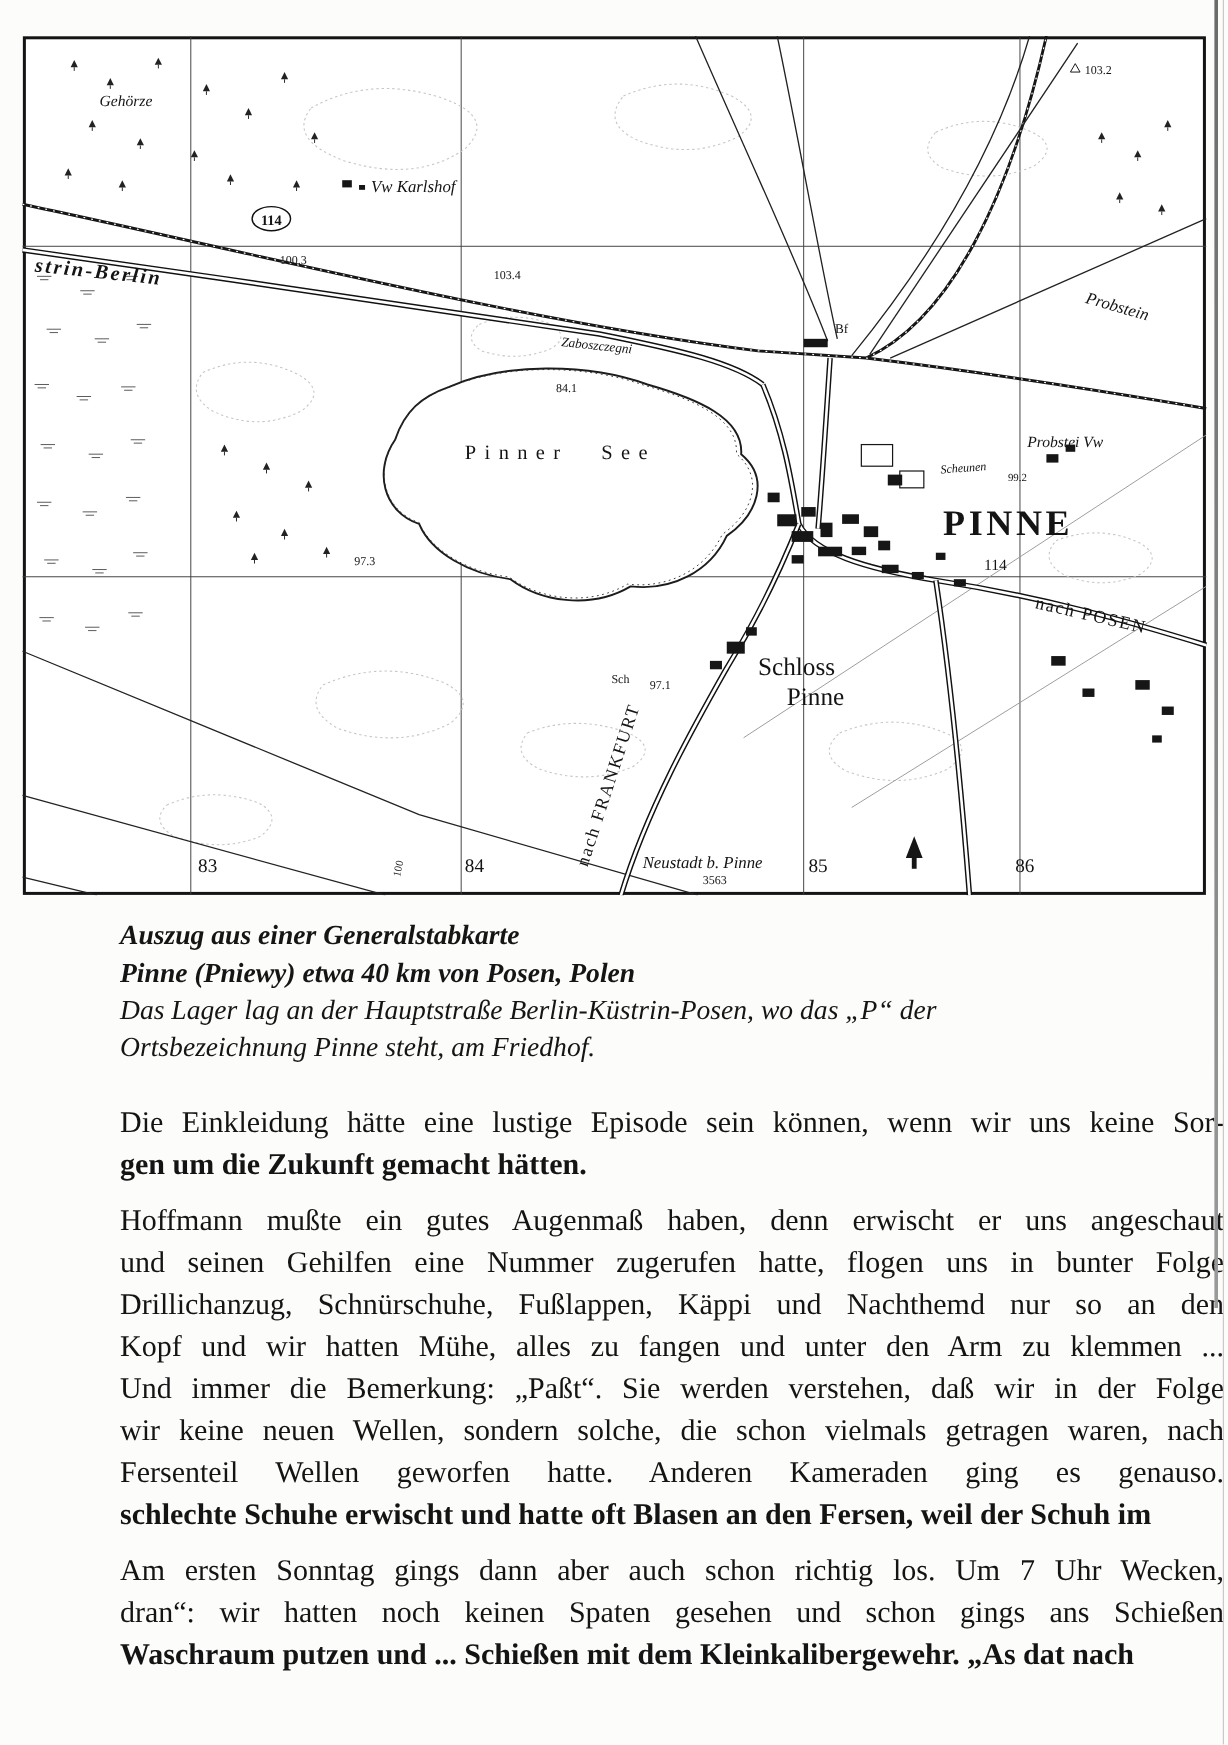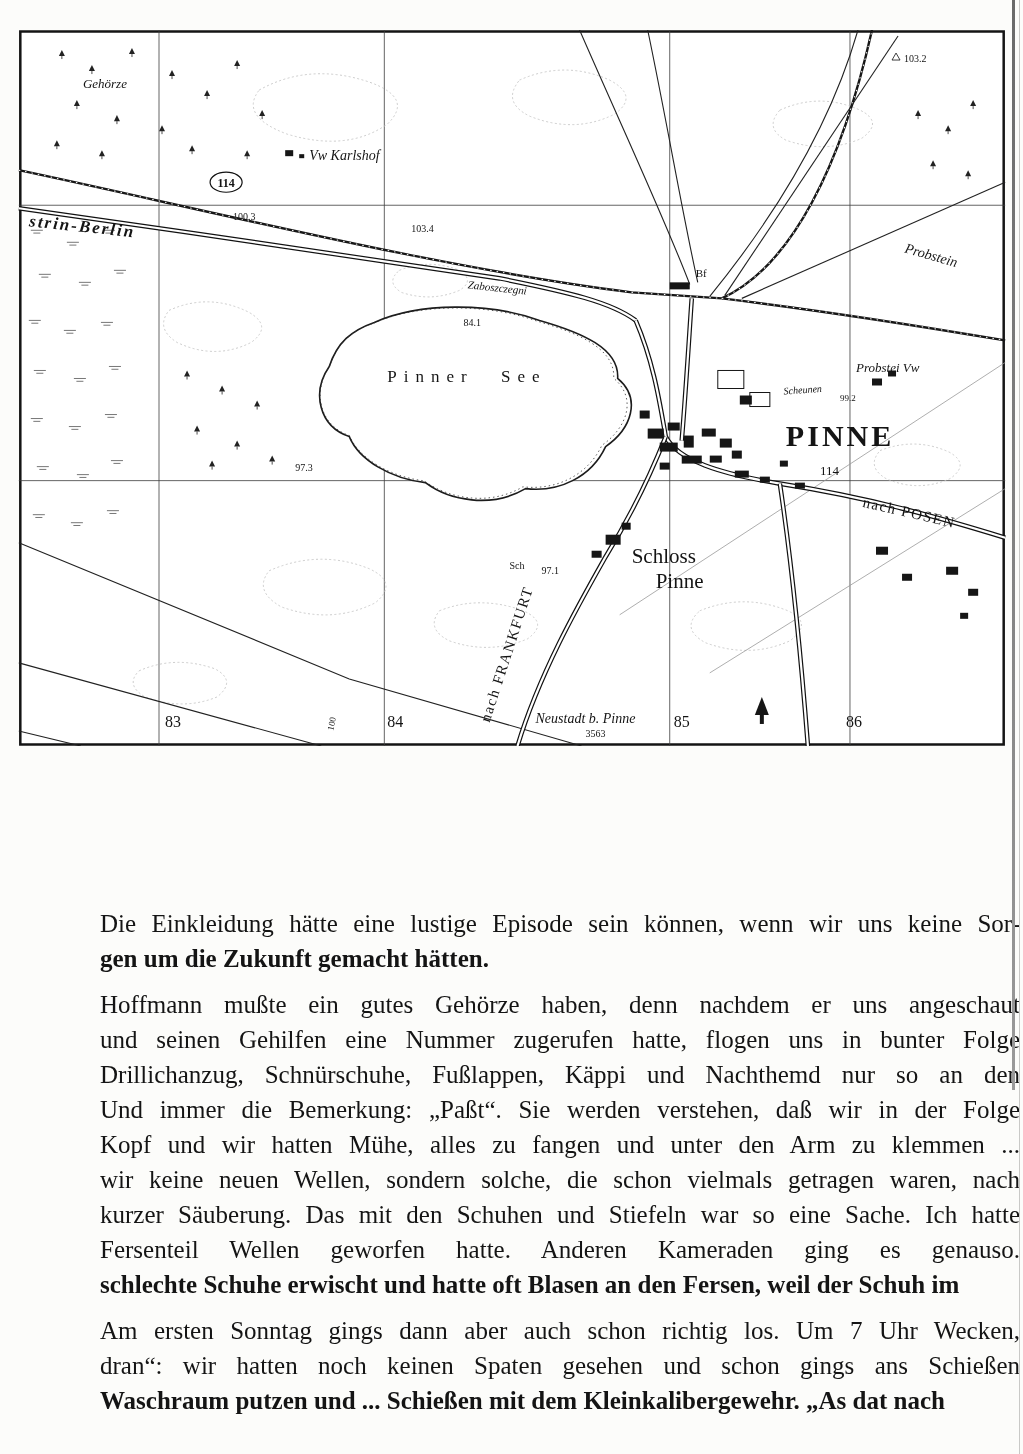--- a/index.html
+++ b/index.html
@@ -22,21 +22,21 @@
   .road-case{fill:none;stroke:#111111;stroke-width:4.6;}
   .road-fill{fill:none;stroke:#ffffff;stroke-width:2.2;}
   .lake-fill{fill:#ffffff;stroke:#1c1c1c;stroke-width:1.6;}
   .lake-dot{fill:none;stroke:#333333;stroke-width:0.8;stroke-dasharray:1.5 3;}
   .town{fill:#161616;}
   .outline-block{fill:none;stroke:#161616;stroke-width:1;}
   .caption{position:absolute;left:100px;top:764px;font-size:23px;line-height:31px;color:#151515;}
   .cap-bold{font-style:italic;font-weight:bold;}
   .cap-italic{font-style:italic;}
   .body-text{position:absolute;left:100px;top:906px;width:920px;font-size:25px;line-height:35px;color:#141414;}
-  .paragraph{margin:0 0 11px 0;}
+  .paragraph{margin:12px 0 11px 0;}
   .text-line{white-space:pre;text-align:justify;text-align-last:justify;}
   .text-line:last-child{text-align-last:left;font-weight:bold;}
   .page-edge{position:absolute;top:0;right:8px;width:3px;height:1090px;
              background:linear-gradient(to bottom,#6a6a6a,#9a9a9a);}
   .page-edge2{position:absolute;top:0;right:3px;width:1px;height:1454px;background:#c9c9c7;}
 </style>
 </head>
 <body>
 
 <div class="page">
@@ -249,34 +249,39 @@
       <text transform="translate(314,700) rotate(-78)" font-size="9">100</text>
       <text x="516" y="692" class="italic" font-size="14">Neustadt b. Pinne</text>
       <text x="566" y="706" font-size="10">3563</text>
       <text x="146" y="696" font-size="16">83</text>
       <text x="368" y="696" font-size="16">84</text>
       <text x="654" y="696" font-size="16">85</text>
       <text x="826" y="696" font-size="16">86</text>
     </svg>
   </div>
 
+  <div class="caption">
+    <div class="cap-bold">Auszug aus einer Generalstabkarte</div>
+    <div class="cap-bold">Pinne (Pniewy) etwa 40 km von Posen, Polen</div>
+    <div class="cap-italic">Das Lager lag an der Hauptstraße Berlin-Küstrin-Posen, wo das „P“ der</div>
+    <div class="cap-italic">Ortsbezeichnung Pinne steht, am Friedhof.</div>
+  </div>
 
   <div class="body-text">
     <div class="paragraph">
         <div class="text-line">Die Einkleidung hätte eine lustige Episode sein können, wenn wir uns keine Sor-</div>
         <div class="text-line">gen um die Zukunft gemacht hätten.</div>
       </div>
     <div class="paragraph">
-        <div class="text-line">Hoffmann mußte ein gutes Gehörze haben, denn nachdem er uns angeschaut</div>
+        <div class="text-line">Hoffmann mußte ein gutes Augenmaß haben, denn erwischt er uns angeschaut</div>
         <div class="text-line">und seinen Gehilfen eine Nummer zugerufen hatte, flogen uns in bunter Folge</div>
         <div class="text-line">Drillichanzug, Schnürschuhe, Fußlappen, Käppi und Nachthemd nur so an den</div>
+        <div class="text-line">Kopf und wir hatten Mühe, alles zu fangen und unter den Arm zu klemmen ...</div>
         <div class="text-line">Und immer die Bemerkung: „Paßt“. Sie werden verstehen, daß wir in der Folge</div>
-        <div class="text-line">Kopf und wir hatten Mühe, alles zu fangen und unter den Arm zu klemmen ...</div>
         <div class="text-line">wir keine neuen Wellen, sondern solche, die schon vielmals getragen waren, nach</div>
-        <div class="text-line">kurzer Säuberung. Das mit den Schuhen und Stiefeln war so eine Sache. Ich hatte</div>
         <div class="text-line">Fersenteil Wellen geworfen hatte. Anderen Kameraden ging es genauso.</div>
         <div class="text-line">schlechte Schuhe erwischt und hatte oft Blasen an den Fersen, weil der Schuh im</div>
       </div>
     <div class="paragraph">
         <div class="text-line">Am ersten Sonntag gings dann aber auch schon richtig los. Um 7 Uhr Wecken,</div>
         <div class="text-line">dran“: wir hatten noch keinen Spaten gesehen und schon gings ans Schießen</div>
         <div class="text-line">Waschraum putzen und ... Schießen mit dem Kleinkalibergewehr. „As dat nach</div>
       </div>
   </div>
 

